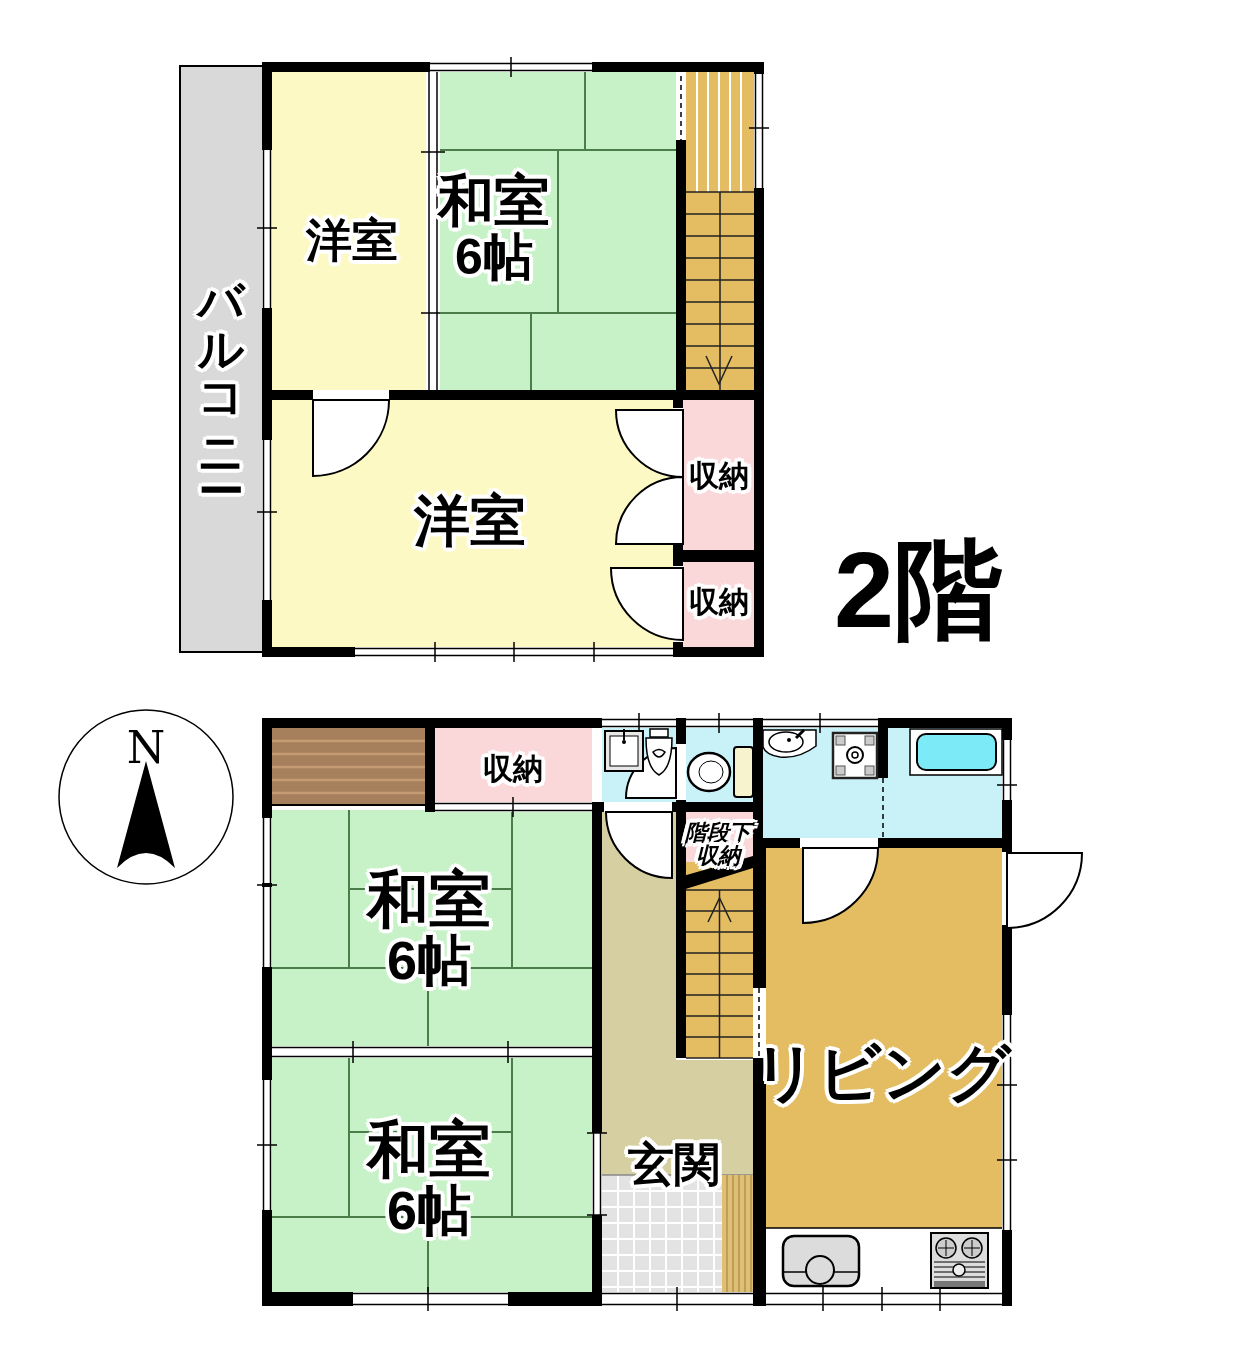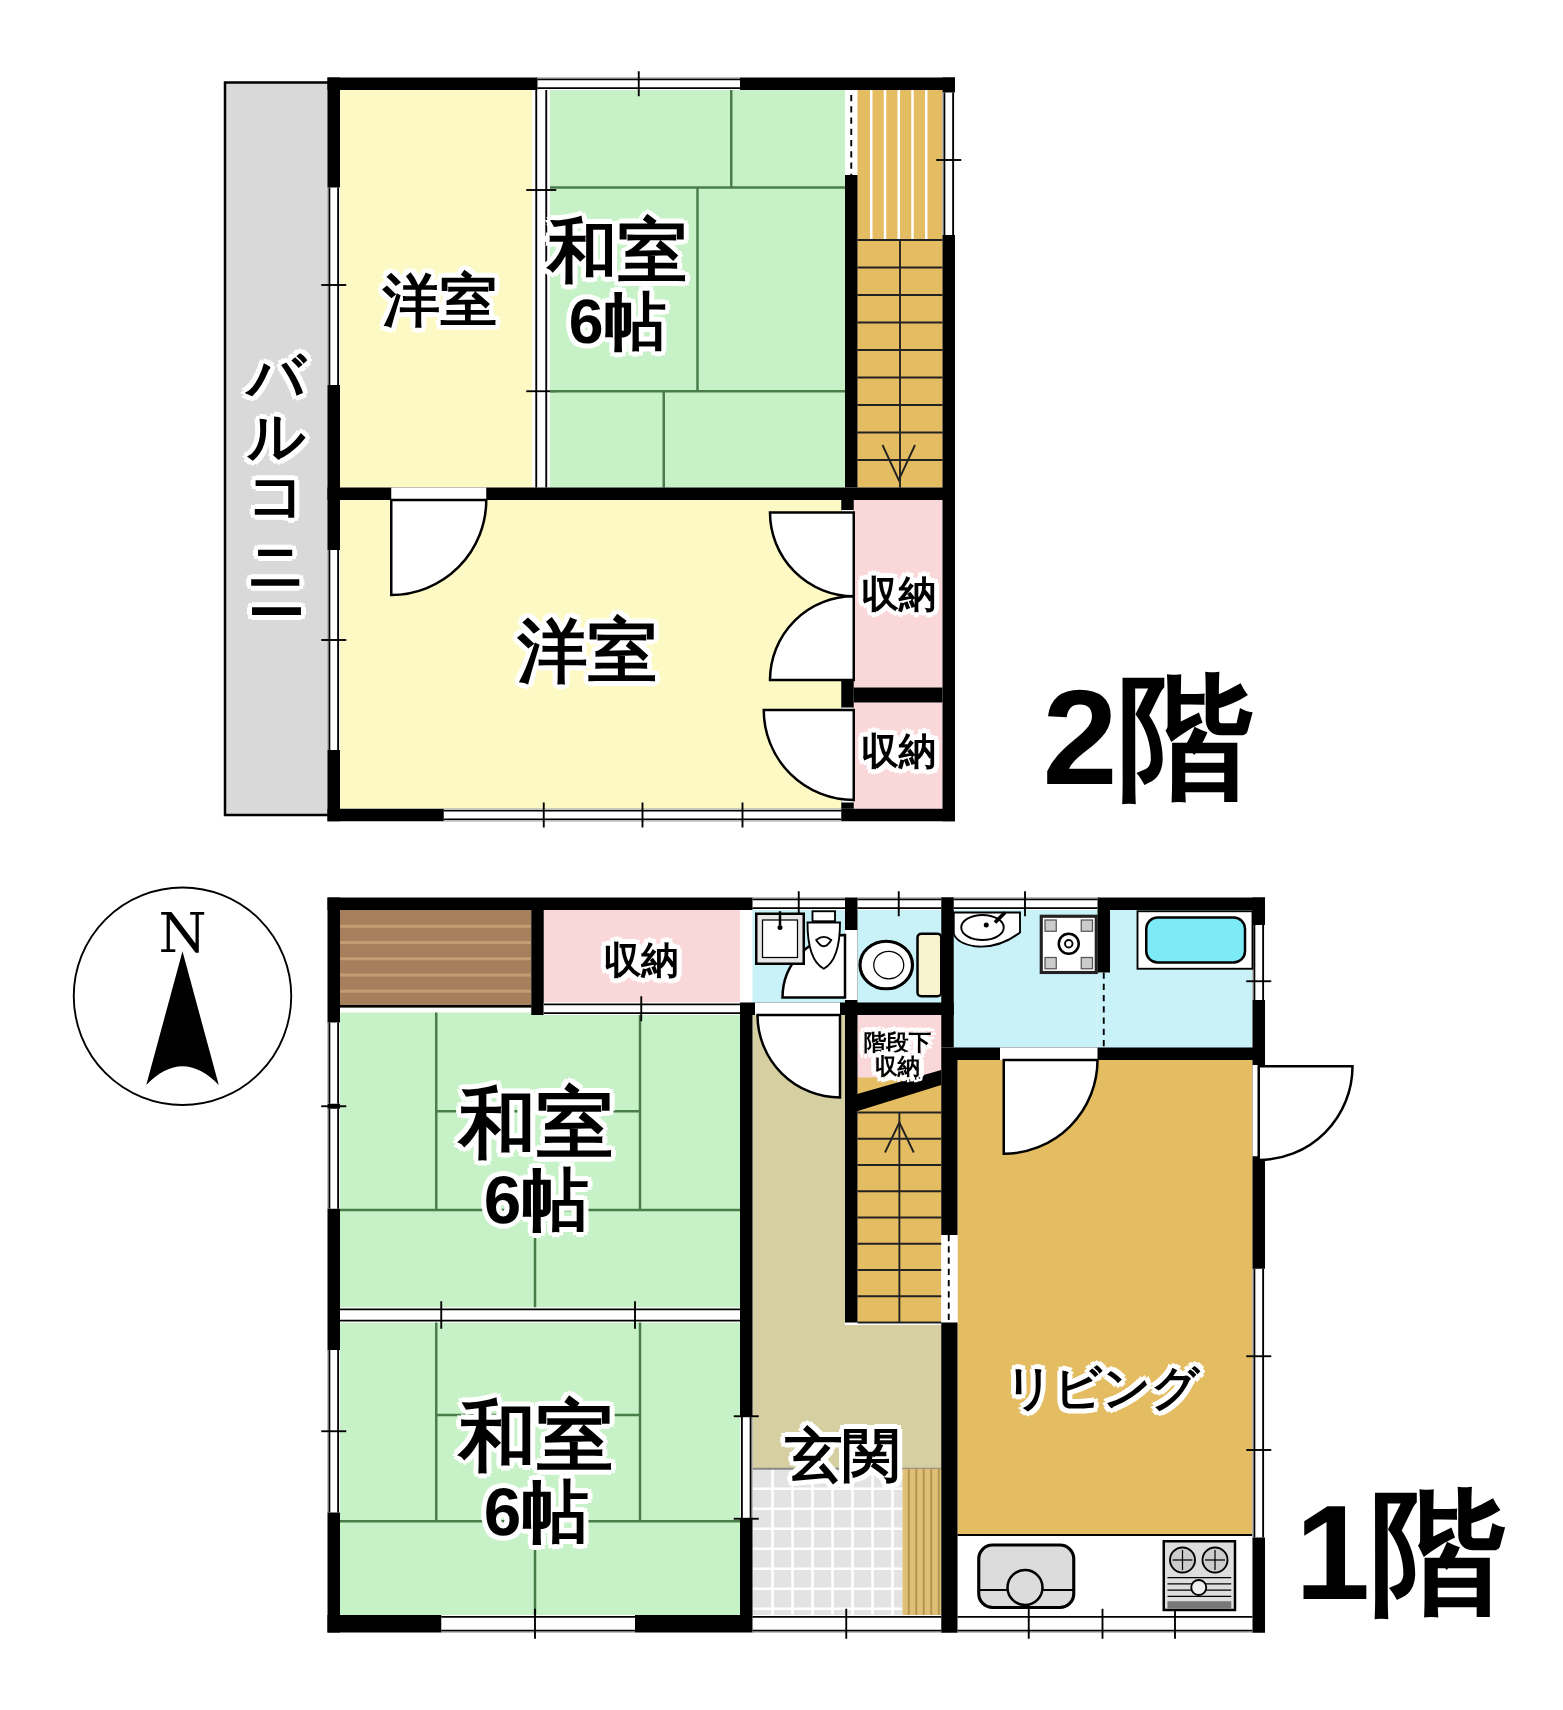--- a/index.html
+++ b/index.html
@@ -418,21 +418,20 @@
 
 <div class="lbl" style="left:513px;top:769px;font-size:30px;">収納</div>
 <div class="lbl" style="left:429px;top:928px;font-size:62px;">
   <div>和室</div>
   <div style="font-size:54px;">6帖</div>
 </div>
 <div class="lbl" style="left:429px;top:1178px;font-size:62px;">
   <div>和室</div>
   <div style="font-size:54px;">6帖</div>
 </div>
-<div class="lbl" style="left:718px;top:844px;font-size:18px;">
+<div class="lbl" style="left:718px;top:844px;font-size:22px;font-style:italic;">
   <div>階段下</div>
   <div>収納</div>
 </div>
-<div class="lbl" style="left:882px;top:1072px;font-size:38px;margin-top:40px;">リビング</div>
+<div class="lbl" style="left:882px;top:1072px;font-size:63px;">リビング</div>
 <div class="lbl" style="left:674px;top:1164px;font-size:46px;">玄関</div>
-<div class="lbl big" style="left:1120px;top:1242px;font-size:108px;">1階</div>
 
 </div>
 
 </body></html>

